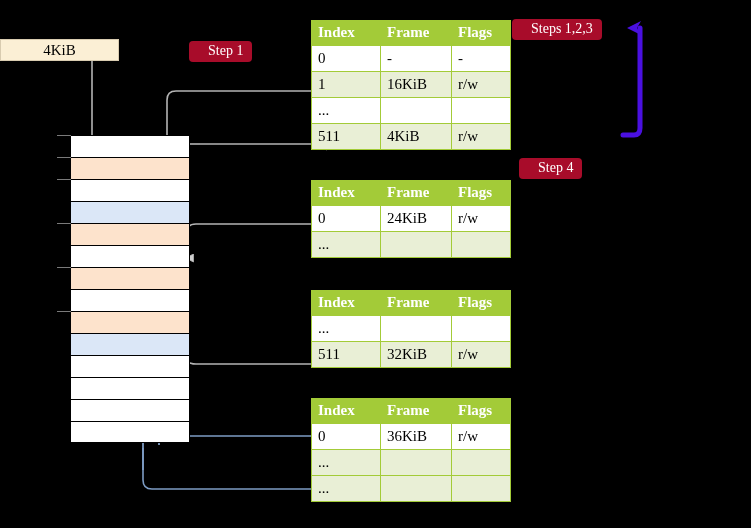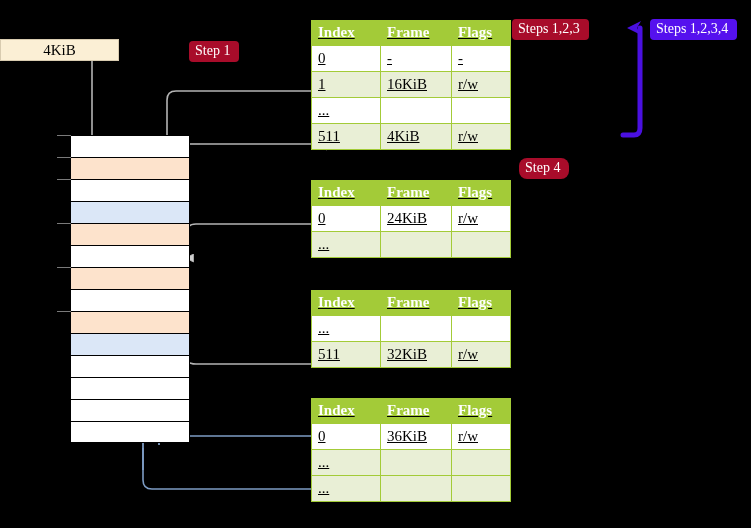--- a/index.html
+++ b/index.html
@@ -44,32 +44,32 @@
     text-align: center;
     z-index: 5;
   }
 
   
   .pill {
     position: absolute;
     color: #ffffff;
     font-size: 14px;
     line-height: 18px;
-    padding: 1px 9px 2px 6px;
+    padding: 1px 9px 2px 19px;
     border-radius: 4px;
     white-space: nowrap;
     z-index: 6;
   }
   .pill.red   { background: #a80c2a; }
   .pill.blue  { background: #5511ee; }
 
   #pill-step0  { left: 189px; top: 41px; }
   #pill-step123 { left: 512px; top: 19px; }
   #pill-step1234 { left: 650px; top: 19px; }
-  #pill-step4  { left: 519px; top: 158px; border-radius: 8px; }
+  #pill-step4  { left: 519px; top: 158px; }
 
   
   .memcol {
     position: absolute;
     left: 70px;
     top: 135px;
     width: 120px;
     z-index: 3;
   }
   .memrow {
@@ -93,21 +93,20 @@
     z-index: 4;
   }
 
   
   .ptable {
     position: absolute;
     border-collapse: collapse;
     background: #404040;
     z-index: 5;
     font-size: 15px;
-    text-decoration: underline;
   }
   .ptable th {
     background: #a3cb38;
     color: #ffffff;
     font-weight: bold;
     text-align: left;
     padding: 2px 6px 3px 6px;
     border: 1px solid #a3cb38;
     font-size: 15px;
     line-height: 19px;
@@ -198,21 +197,20 @@
 
     <g>
       <path d="M623,135 L634,135 Q640,135 640,128 L640,28" stroke="#4a10e0" stroke-width="5" fill="none" stroke-linecap="round" marker-end="url(#arrow-violet)"></path>
     </g>
   </svg>
 
   <div class="size-box">4KiB</div>
 
   <div class="pill red" id="pill-step0">Step 1</div>
   <div class="pill red" id="pill-step123">Steps 1,2,3</div>
-  <div class="pill blue" id="pill-step1234">Steps 1,2,3,4</div>
   <div class="pill red" id="pill-step4">Step 4</div>
 
   <div class="memcol" id="memcol">
       <div class="memrow"></div>
       <div class="memrow orange"></div>
       <div class="memrow"></div>
       <div class="memrow bluerow"></div>
       <div class="memrow orange"></div>
       <div class="memrow"></div>
       <div class="memrow orange"></div>

